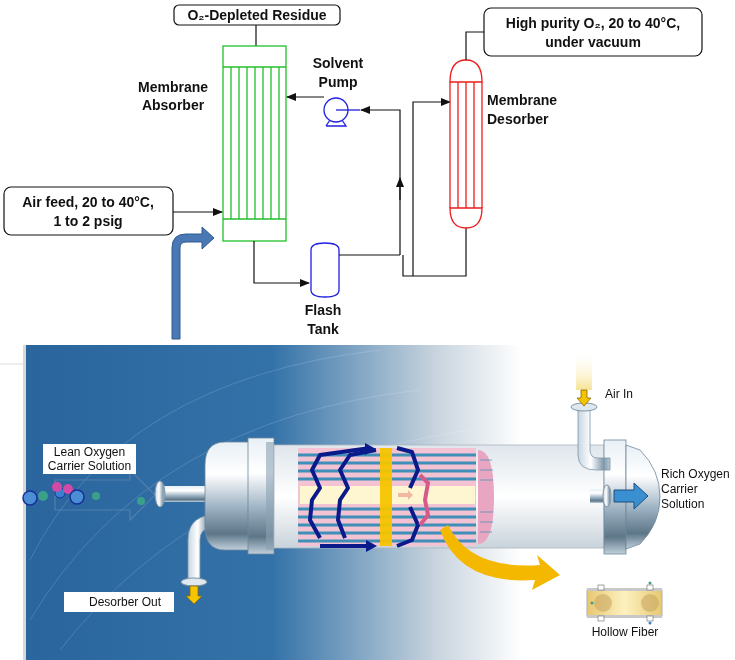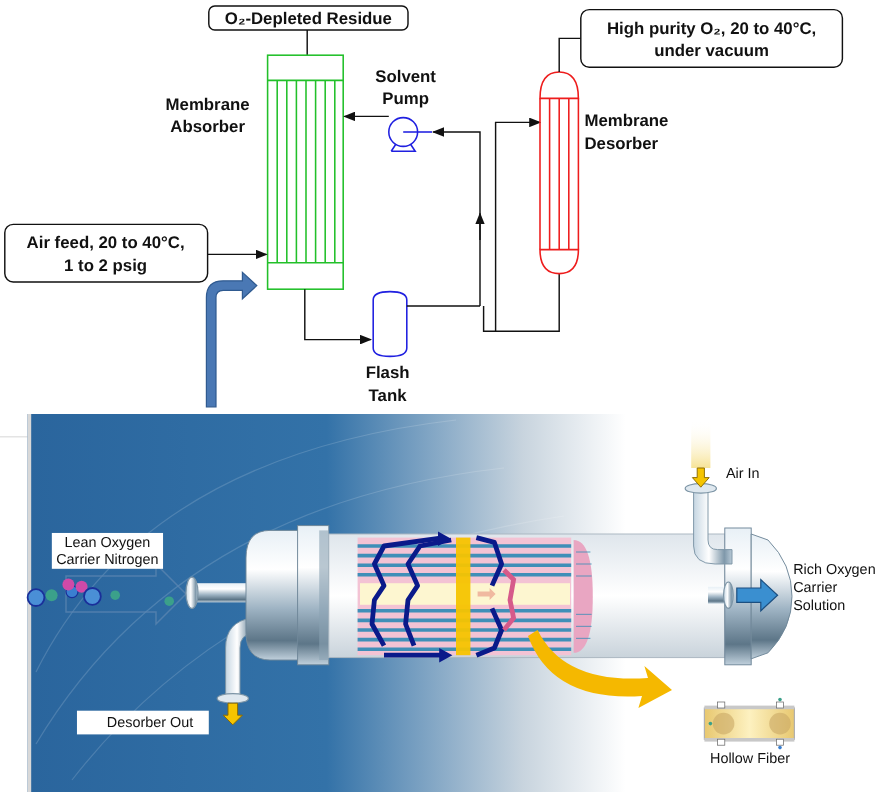--- a/index.html
+++ b/index.html
@@ -148,21 +148,21 @@
     <circle cx="60" cy="493" r="5" fill="#3a7fd0" stroke="#1a2f9a"></circle>
     <circle cx="57" cy="487" r="5" fill="#d04aa8"></circle>
     <circle cx="68" cy="489" r="5" fill="#d04aa8"></circle>
     <circle cx="77" cy="497" r="7" fill="#4a8fd6" stroke="#1a2f9a" stroke-width="1.5"></circle>
     <circle cx="96" cy="496" r="4" fill="#3ba08a"></circle>
     <circle cx="141" cy="501" r="4" fill="#3ba08a"></circle>
   </g>
   <foreignObject x="43" y="444" width="93" height="32">
     <div xmlns="http://www.w3.org/1999/xhtml" class="tag" style="position:static;">
       <div>Lean Oxygen</div>
-      <div>Carrier Nitrogen</div>
+      <div>Carrier Solution</div>
     </div>
   </foreignObject>
 
   <g>
     <rect x="158" y="486" width="50" height="16" fill="url(#metal)"></rect>
     <ellipse cx="160" cy="494" rx="5" ry="13" fill="url(#metalH)" stroke="#7d95a6"></ellipse>
   </g>
 
   <g>
     <path d="M210,515 Q188,518 188,540 L188,580 L200,580 L200,540 Q200,528 212,528 Z" fill="url(#metalH)" stroke="#7d95a6" stroke-width="0.8"></path>

